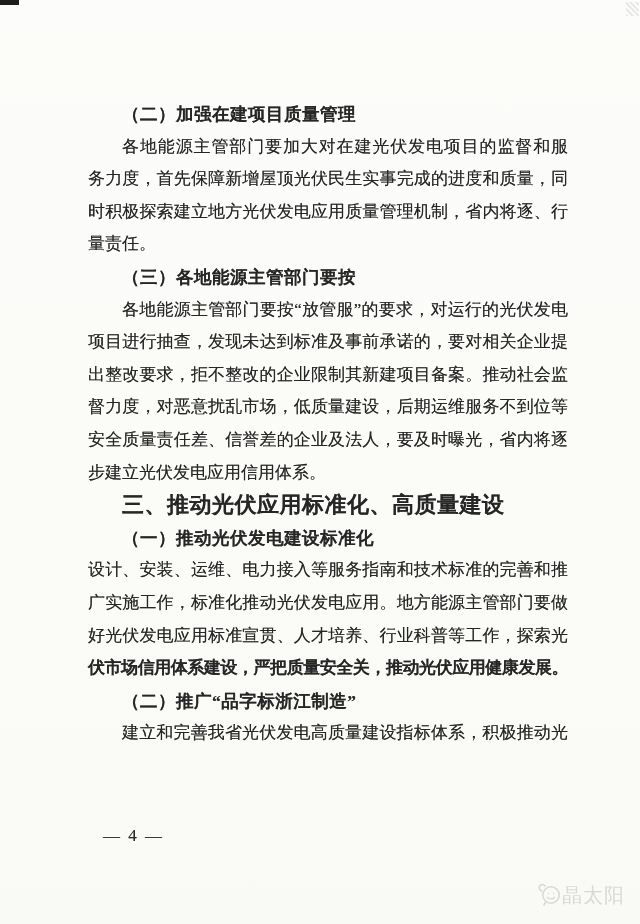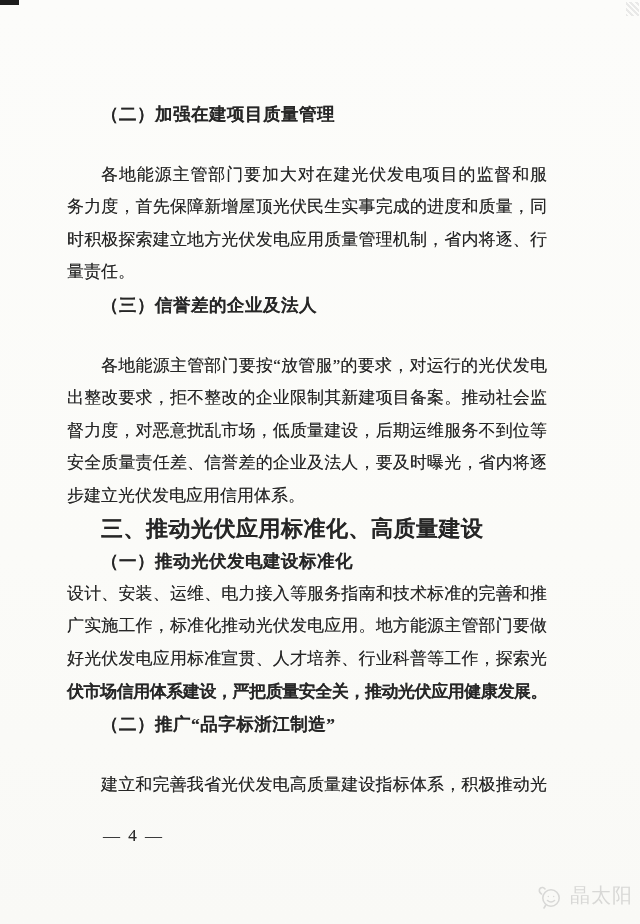--- a/index.html
+++ b/index.html
@@ -6,61 +6,62 @@
   body{
     width:640px;height:924px;position:relative;overflow:hidden;
     background:#fbfbf9;
     font-family:"Liberation Serif","DejaVu Serif",serif;
   }
   .page{position:absolute;inset:0;background:linear-gradient(180deg,#fcfcfa 0%,#fbfbf8 60%,#f9f9f6 100%);}
   .artifact-tl{position:absolute;left:0;top:0;width:19px;height:5px;background:#1d1d1d;}
   .artifact-tr{position:absolute;right:1px;top:2px;width:13px;height:14px;opacity:.55;
     background:repeating-linear-gradient(45deg,#d9d9d9 0 2px,transparent 2px 4px);}
   .text-block{
-    position:absolute;left:67px;top:98px;width:480px;
+    position:absolute;left:88px;top:98px;width:480px;
     color:#262626;
     text-shadow:0 0 .4px rgba(20,20,20,.55);
   }
   .line{
     height:32.6px;line-height:32.6px;font-size:17px;white-space:nowrap;overflow:visible;
   }
   .line.para-full{white-space:normal;text-align:justify;text-align-last:justify;}
-  .line.para-first{padding-left:34px;white-space:normal;text-align:justify;text-align-last:justify;margin-top:28px;}
+  .line.para-first{padding-left:34px;white-space:normal;text-align:justify;text-align-last:justify;}
   .line.para-end{text-align:left;}
   .line.heading{padding-left:34px;font-weight:bold;font-size:17.5px;letter-spacing:.5px;}
   .line.section-heading{
     padding-left:34px;font-weight:bold;font-size:22px;
     font-family:"Liberation Sans","DejaVu Sans",sans-serif;letter-spacing:.5px;
   }
   .page-number{
     position:absolute;left:103px;top:826px;font-size:17px;color:#2a2a2a;
     letter-spacing:2px;text-shadow:0 0 .4px rgba(20,20,20,.5);
   }
   .watermark{
-    position:absolute;left:536px;top:882px;display:flex;align-items:flex-end;gap:8px;
+    position:absolute;left:536px;top:882px;display:flex;align-items:flex-start;gap:0;
     color:#d8d8d6;
   }
   .watermark-text{font-size:20px;font-family:"Liberation Sans","DejaVu Sans",sans-serif;letter-spacing:1px;}
   .watermark-icon{width:26px;height:24px;display:block;}
 </style>
 </head>
 <body>
 
 <div class="page">
   <div class="artifact-tl"></div>
   <div class="artifact-tr"></div>
 
   <div class="text-block" id="text-block">
       <div class="line heading">（二）加强在建项目质量管理</div>
       <div class="line para-first">各地能源主管部门要加大对在建光伏发电项目的监督和服</div>
       <div class="line para-full">务力度，首先保障新增屋顶光伏民生实事完成的进度和质量，同</div>
       <div class="line para-full">时积极探索建立地方光伏发电应用质量管理机制，省内将逐、行</div>
       <div class="line para-end">量责任。</div>
-      <div class="line heading">（三）信誉差的企业及法人</div>
+      <div class="line heading">（三）各地能源主管部门要按</div>
       <div class="line para-first">各地能源主管部门要按“放管服”的要求，对运行的光伏发电</div>
+      <div class="line para-full">项目进行抽查，发现未达到标准及事前承诺的，要对相关企业提</div>
       <div class="line para-full">出整改要求，拒不整改的企业限制其新建项目备案。推动社会监</div>
       <div class="line para-full">督力度，对恶意扰乱市场，低质量建设，后期运维服务不到位等</div>
       <div class="line para-full">安全质量责任差、信誉差的企业及法人，要及时曝光，省内将逐</div>
       <div class="line para-end">步建立光伏发电应用信用体系。</div>
       <div class="line section-heading">三、推动光伏应用标准化、高质量建设</div>
       <div class="line heading">（一）推动光伏发电建设标准化</div>
       <div class="line para-full">设计、安装、运维、电力接入等服务指南和技术标准的完善和推</div>
       <div class="line para-full">广实施工作，标准化推动光伏发电应用。地方能源主管部门要做</div>
       <div class="line para-full">好光伏发电应用标准宣贯、人才培养、行业科普等工作，探索光</div>
       <div class="line para-full" style="letter-spacing: -0.5px; font-weight: bold;">伏市场信用体系建设，严把质量安全关，推动光伏应用健康发展。</div>

